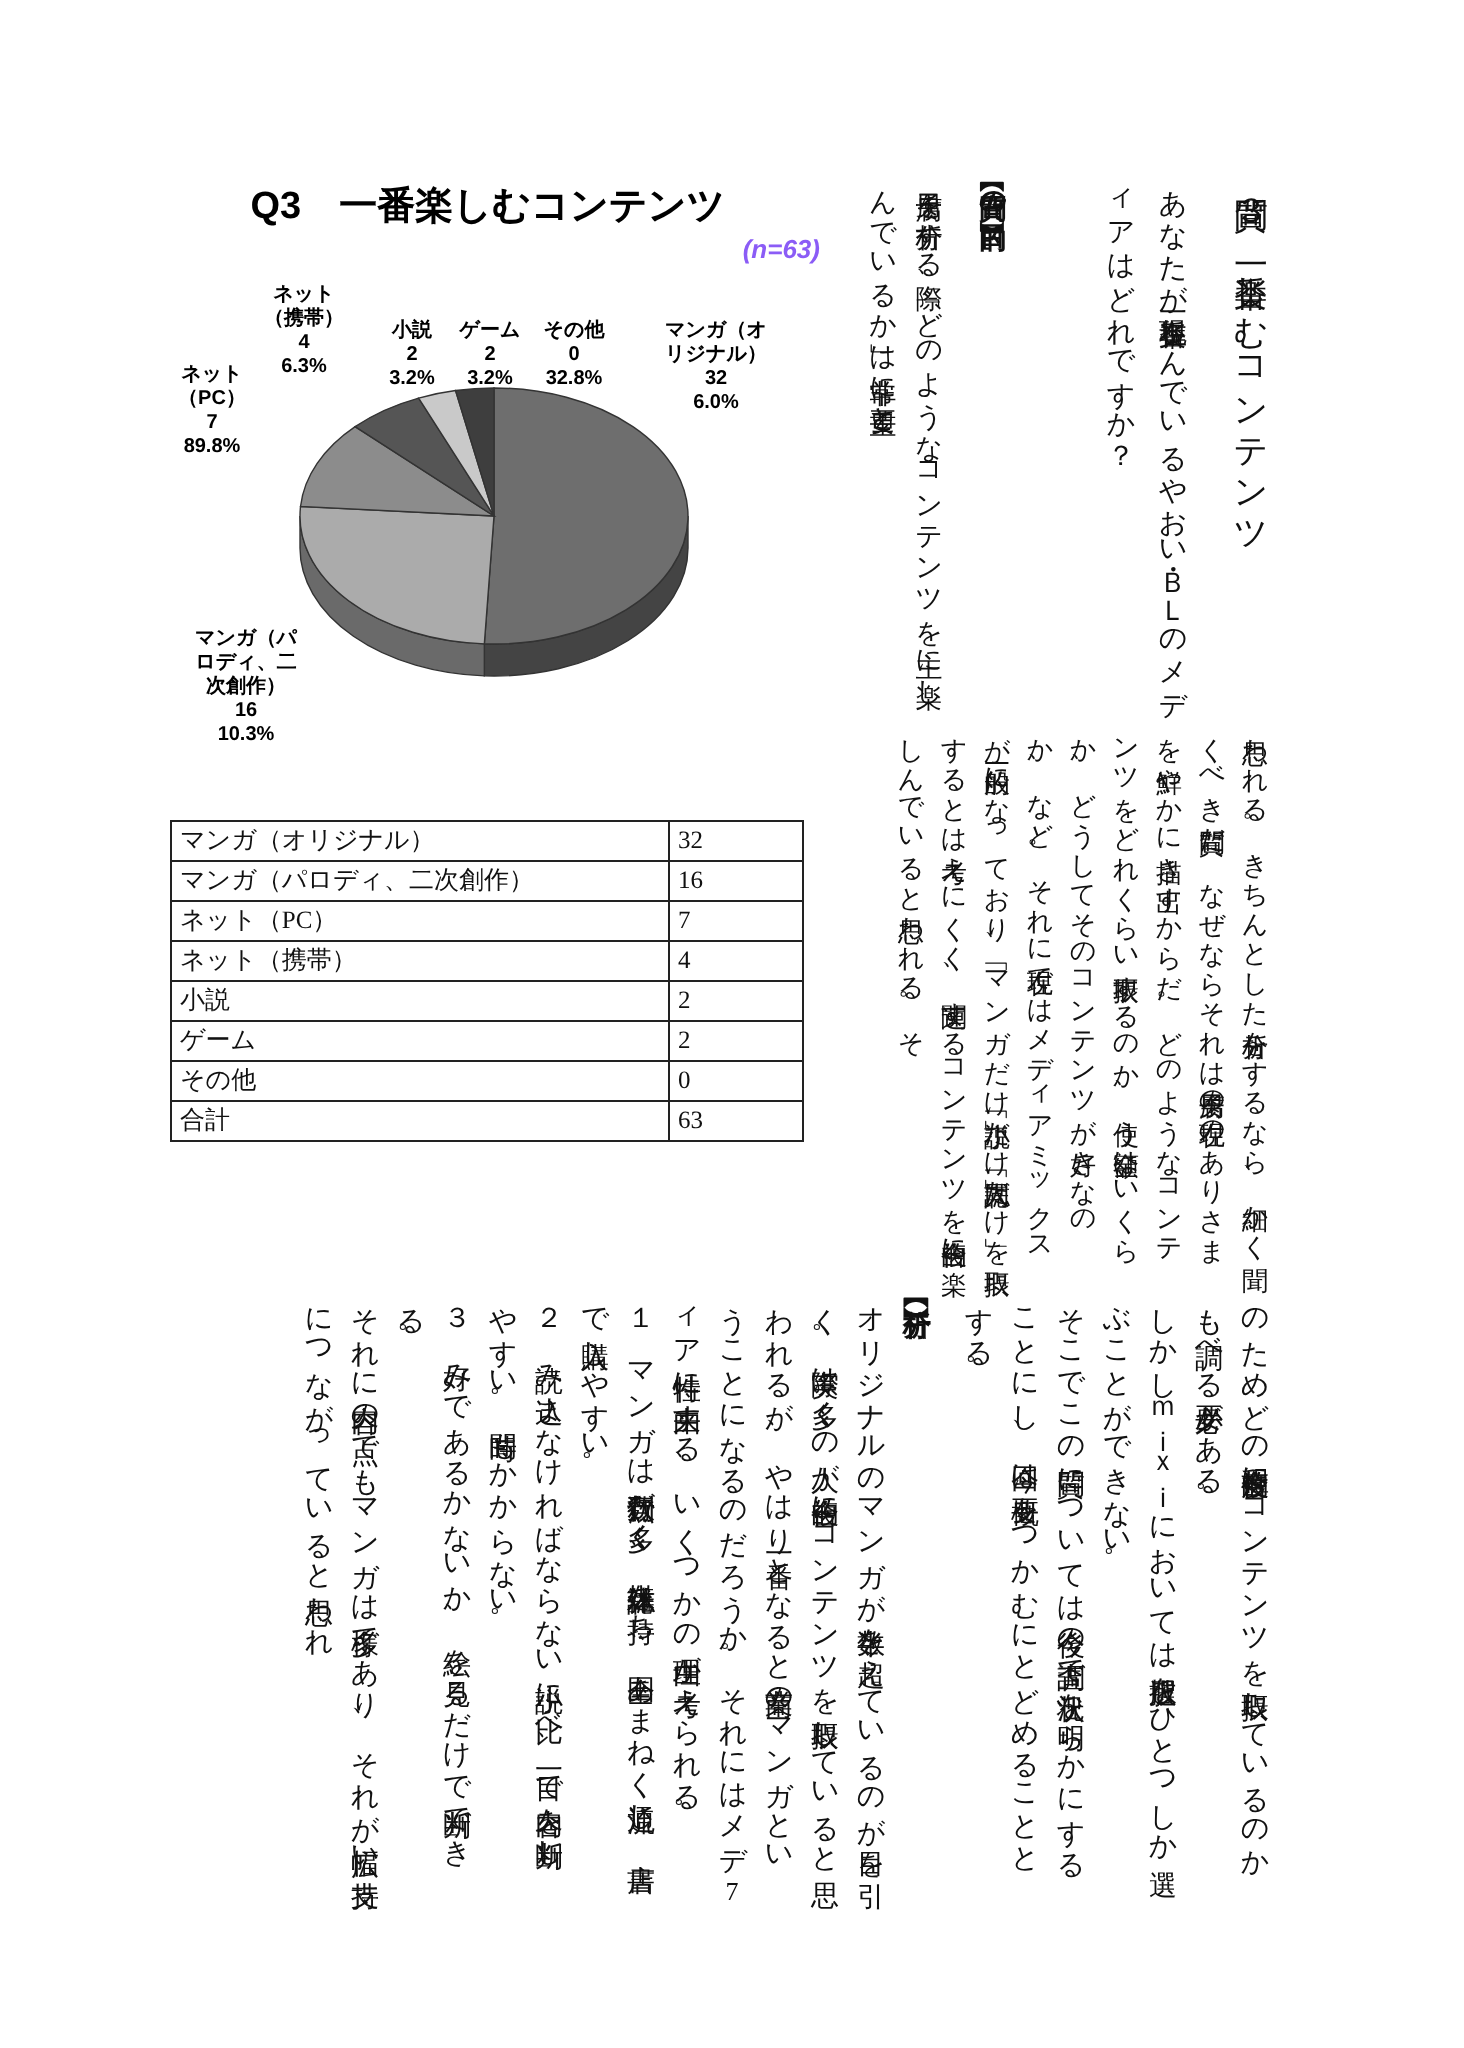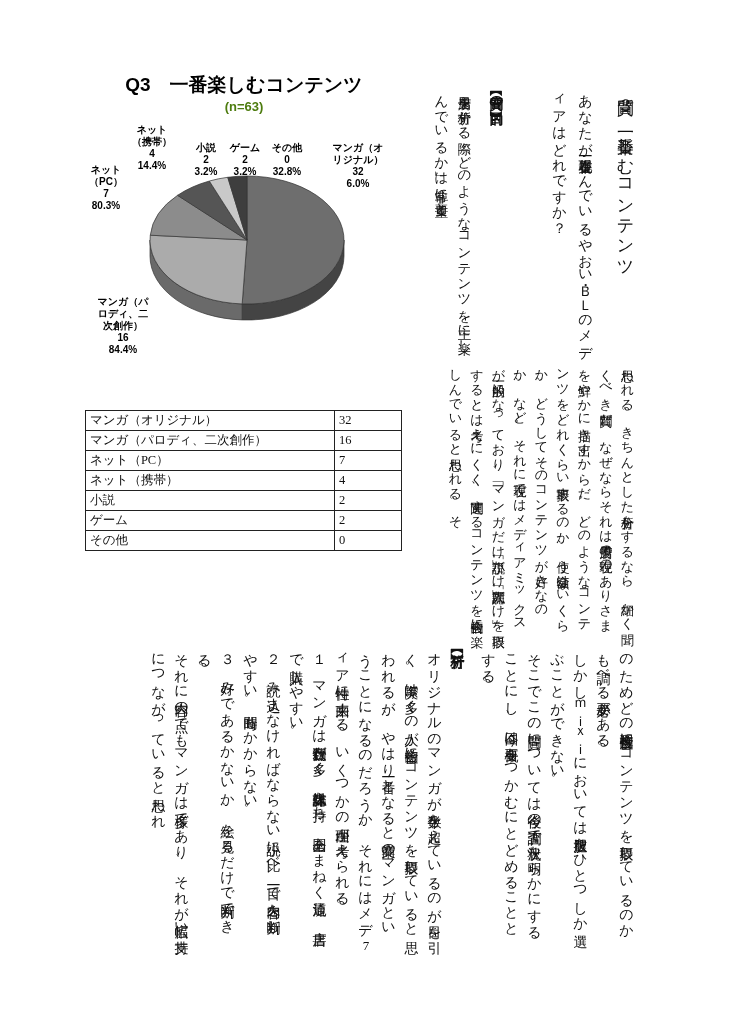--- a/index.html
+++ b/index.html
@@ -21,30 +21,30 @@
   .q-text  { font-size:14px; line-height:26px; margin-block-start:12px !important; }
   .purpose-block { top:86px; left:418px; width:90px; height:268px; }
   .purpose-heading { font-size:13.5px; font-weight:bold; line-height:24px; }
   .purpose-body { font-size:13.5px; line-height:23px; margin-block-start:8px !important; }
   .mid-block { top:360px; left:416px; width:222px; height:270px; font-size:13px; line-height:21.5px; }
   .bottom-block { top:644px; left:78px; width:560px; height:290px; font-size:14px; line-height:23px; }
   .body-p { }
   .section-heading { font-weight:bold; margin-block-start:8px !important; }
   
   .chart {
-    position:absolute; left:78px; top:68px; width:332px; height:310px;
+    position:absolute; left:78px; top:86px; width:332px; height:310px;
     font-family:"Liberation Sans","DejaVu Sans",sans-serif;
   }
   .chart-title {
     position:absolute; top:4px; left:0; width:100%; text-align:center;
     font-size:19px; font-weight:bold; color:#000;
   }
   .chart-subtitle {
-    position:absolute; top:31px; left:0; width:100%; text-align:center;
-    font-size:13px; font-weight:bold; color:#4d7c0f;
+    position:absolute; top:31px; left:0; width:100%; text-align:right;
+    font-size:13px; font-weight:bold; color:#8b5cf6;font-style:italic;
   }
   #pie-svg { position:absolute; left:0; top:0; }
   .chart-label {
     position:absolute; text-align:center; font-size:10px; font-weight:bold;
     line-height:1.2; color:#000;
   }
   .lbl-0 { left:250px; top:74px;  width:60px; }  
   .lbl-1 { left:16px;  top:228px; width:58px; }  
   .lbl-2 { left:4px;   top:96px;  width:48px; }  
   .lbl-3 { left:50px;  top:56px;  width:48px; }  
@@ -85,31 +85,31 @@
       </svg>
 
     <div class="chart-label lbl-0">
       <div>マンガ（オリジナル）</div>
       <div>32</div>
       <div>6.0%</div>
     </div>
     <div class="chart-label lbl-1">
       <div>マンガ（パロディ、二次創作）</div>
       <div>16</div>
-      <div>84.4%</div>
+      <div>10.3%</div>
     </div>
     <div class="chart-label lbl-2">
       <div>ネット（PC）</div>
       <div>7</div>
-      <div>80.3%</div>
+      <div>89.8%</div>
     </div>
     <div class="chart-label lbl-3">
       <div>ネット（携帯）</div>
       <div>4</div>
-      <div>14.4%</div>
+      <div>6.3%</div>
     </div>
     <div class="chart-label lbl-4">
       <div>小説</div>
       <div>2</div>
       <div>3.2%</div>
     </div>
     <div class="chart-label lbl-5">
       <div>ゲーム</div>
       <div>2</div>
       <div>3.2%</div>
@@ -144,20 +144,24 @@
         <td class="c-value">2</td>
       </tr>
       <tr>
         <td class="c-label">ゲーム</td>
         <td class="c-value">2</td>
       </tr>
       <tr>
         <td class="c-label">その他</td>
         <td class="c-value">0</td>
       </tr>
+      <tr>
+        <td class="c-label">合計</td>
+        <td class="c-value">63</td>
+      </tr>
     </tbody>
   </table>
 
   <div class="vblock header-block">
     <p class="q-title">質問３　一番楽しむコンテンツ</p>
     <p class="q-text">あなたが現在一番楽しんでいるやおい・ＢＬのメディアはどれですか？</p>
   </div>
 
   <div class="vblock purpose-block">
     <p class="purpose-heading">【質問の目的】</p>

